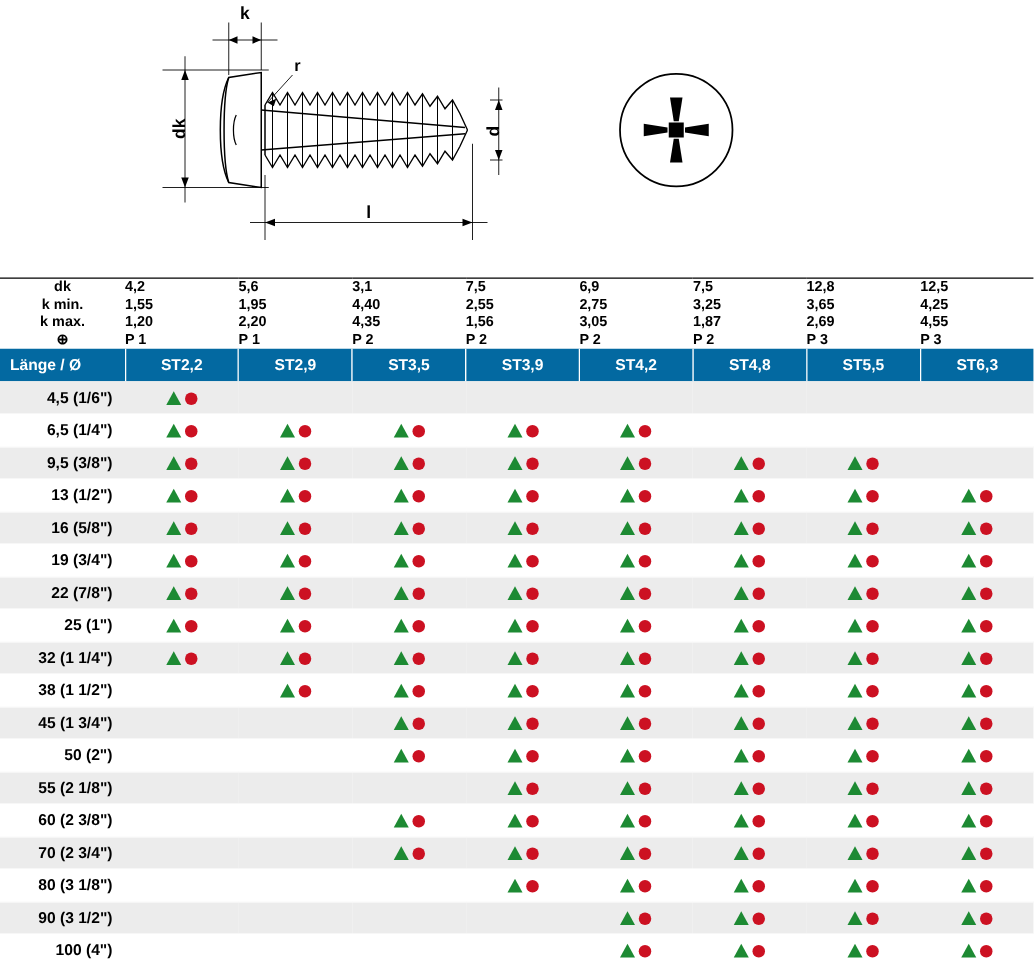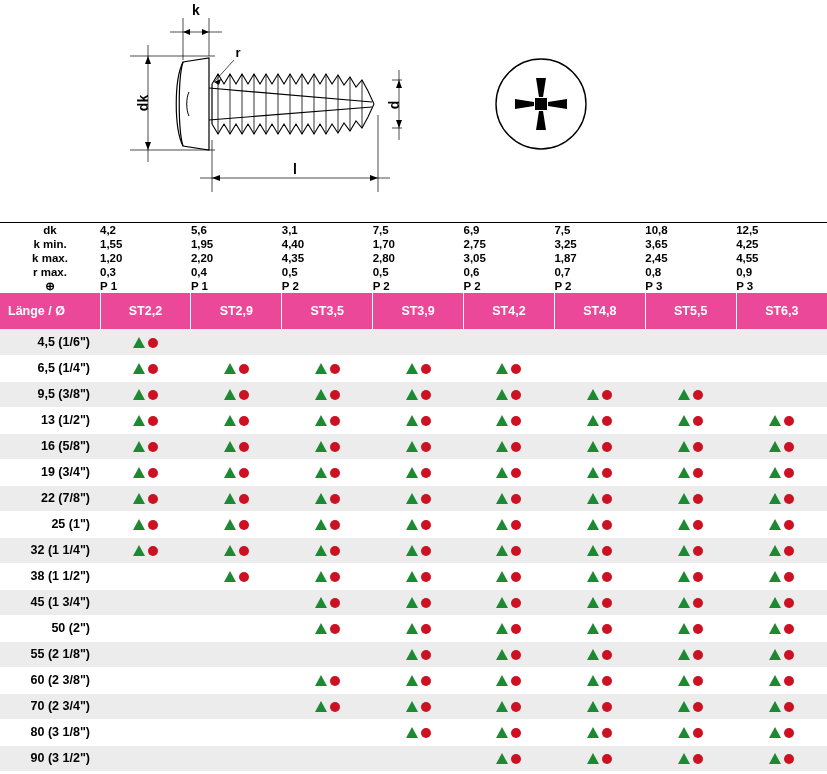--- a/index.html
+++ b/index.html
@@ -54,25 +54,25 @@
     table-layout: fixed;
     font-size: 12px;
   }
   #main th, #main td {
     padding: 0;
     border: none;
     text-align: center;
     height: 26px;
   }
   #main thead th {
-    background: #ec4899;
+    background: #0369a1;
     color: #ffffff;
     font-weight: bold;
     font-size: 12.5px;
-    height: 36px;
+    height: 26px;
     border-right: 1px solid #ffffff;
   }
   #main thead th:last-child { border-right: none; }
   #main thead th.first { text-align: left; padding-left: 8px; width: 100px; }
 
   #main tbody td.lenlab {
     width: 100px;
     text-align: right;
     padding-right: 10px;
     font-weight: bold;
@@ -214,55 +214,44 @@
   <table id="spec">
     <tbody>
         <tr class="topline">
           <td class="rowlab">dk</td>
           <td>4,2</td>
           <td>5,6</td>
           <td>3,1</td>
           <td>7,5</td>
           <td>6,9</td>
           <td>7,5</td>
-          <td>10,8</td>
+          <td>12,8</td>
           <td>12,5</td>
         </tr>
         <tr>
           <td class="rowlab">k min.</td>
           <td>1,55</td>
           <td>1,95</td>
           <td>4,40</td>
-          <td>1,70</td>
+          <td>2,55</td>
           <td>2,75</td>
           <td>3,25</td>
           <td>3,65</td>
           <td>4,25</td>
         </tr>
         <tr>
           <td class="rowlab">k max.</td>
           <td>1,20</td>
           <td>2,20</td>
           <td>4,35</td>
-          <td>2,80</td>
+          <td>1,56</td>
           <td>3,05</td>
           <td>1,87</td>
-          <td>2,45</td>
+          <td>2,69</td>
           <td>4,55</td>
-        </tr>
-        <tr>
-          <td class="rowlab">r max.</td>
-          <td>0,3</td>
-          <td>0,4</td>
-          <td>0,5</td>
-          <td>0,5</td>
-          <td>0,6</td>
-          <td>0,7</td>
-          <td>0,8</td>
-          <td>0,9</td>
         </tr>
         <tr>
           <td class="rowlab">⊕</td>
           <td>P 1</td>
           <td>P 1</td>
           <td>P 2</td>
           <td>P 2</td>
           <td>P 2</td>
           <td>P 2</td>
           <td>P 3</td>

